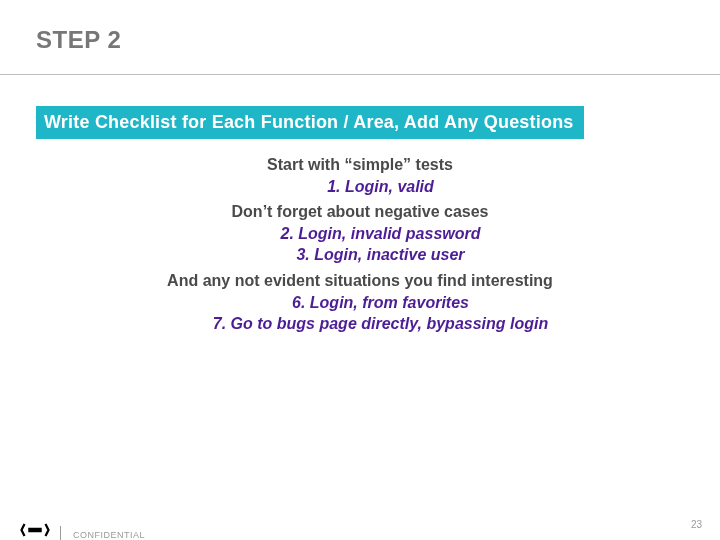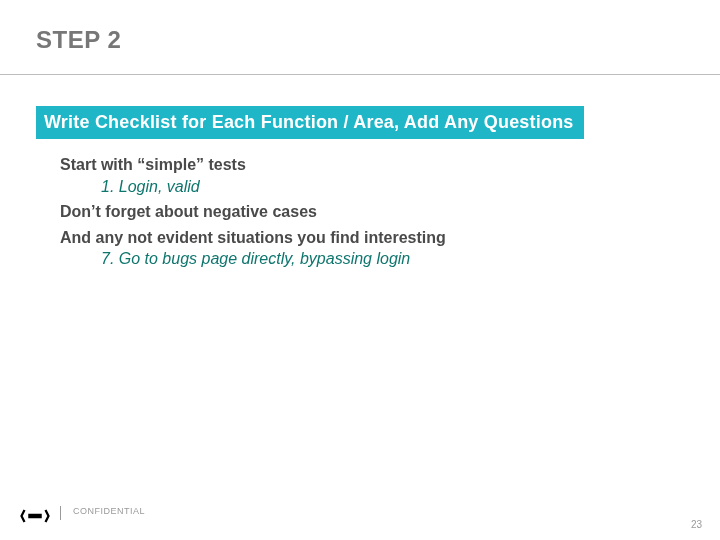--- a/index.html
+++ b/index.html
@@ -1,46 +1,49 @@
 <!DOCTYPE html>
 <html><head>
 <meta charset="utf-8">
 <style>
   * { margin: 0; padding: 0; box-sizing: border-box; }
   html, body { width: 720px; height: 540px; background: #fff; font-family: "Segoe UI", Arial, sans-serif; position: relative; overflow: hidden; }
   .slide { width: 720px; height: 540px; position: relative; }
   .title { position: absolute; top: 26px; left: 36px; font-size: 24px; font-weight: 800; color: #777; letter-spacing: 0.5px; }
   .hr { position: absolute; top: 74px; left: 0; width: 720px; height: 1px; background: #bdbdbd; }
   .banner { position: absolute; top: 106px; left: 36px; background: #1fb6c7; color: #fff; padding: 6px 10px 6px 8px; font-size: 18px; font-weight: 700; letter-spacing: 0.2px; }
-  .content { position: absolute; top: 154px; left: 60px; width: 600px; font-size: 16px; line-height: 1.35; color: #4a4a4a; }
+  .content { position: absolute; top: 154px; left: 60px; width: 600px; font-size: 16px; line-height: 1.35; color: #4a4a4a; text-align: center; }
   .section-heading { font-weight: 600; color: #4a4a4a; margin-top: 4px; }
   .section-heading:first-child { margin-top: 0; }
-  .test-item { font-style: italic; font-weight: 400; color: #0f766e; margin-left: 41px; }
-  .footer { position: absolute; bottom: 0; left: 0; width: 720px; height: 34px; display: flex; align-items: flex-start; }
+  .test-item { font-style: italic; font-weight: 700; color: #4c1d95; margin-left: 41px; }
+  .footer { position: absolute; bottom: 0; left: 0; width: 720px; height: 34px; display: flex; align-items: flex-end; }
   .logo { margin-left: 20px; width: 30px; height: 20px; display: flex; align-items: center; }
   .logo svg { width: 30px; height: 18px; }
   .divider { width: 1px; height: 14px; background: #9a9a9a; margin: 0 12px 0 10px; }
   .confidential { font-size: 9px; color: #9a9a9a; letter-spacing: 0.5px; }
   .pagenum { position: absolute; right: 18px; bottom: 10px; font-size: 10px; color: #9a9a9a; text-align: center; }
 </style>
 </head>
 <body>
 <div class="slide">
 
 <div class="title">STEP 2</div>
 <div class="hr"></div>
 <div class="banner">Write Checklist for Each Function / Area, Add Any Questions</div>
 
 <div class="content">
   <div class="section-heading">Start with “simple” tests</div>
   <div class="test-item">1. Login, valid</div>
 
   <div class="section-heading">Don’t forget about negative cases</div>
+  <div class="test-item">2. Login, invalid password</div>
+  <div class="test-item">3. Login, inactive user</div>
 
   <div class="section-heading">And any not evident situations you find interesting</div>
+  <div class="test-item">6. Login, from favorites</div>
   <div class="test-item">7. Go to bugs page directly, bypassing login</div>
 </div>
 
 <div class="footer">
   <div class="logo">
     <svg viewBox="0 0 40 24">
       <path d="M6 4 L2 12 L6 20" fill="none" stroke="#000" stroke-width="3"></path>
       <rect x="11" y="9" width="18" height="6" fill="#000"></rect>
       <path d="M34 4 L38 12 L34 20" fill="none" stroke="#000" stroke-width="3"></path>
     </svg>

